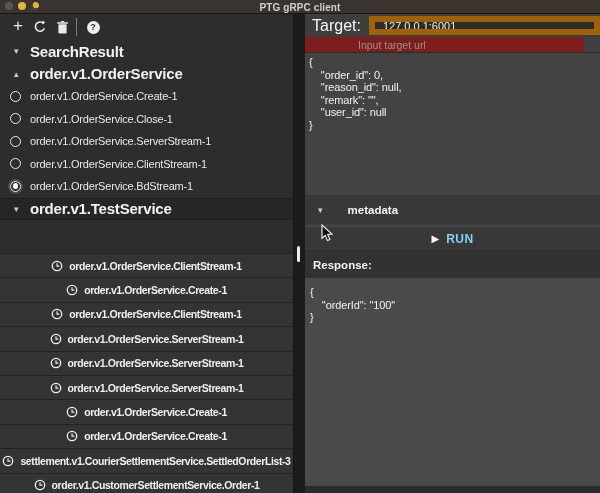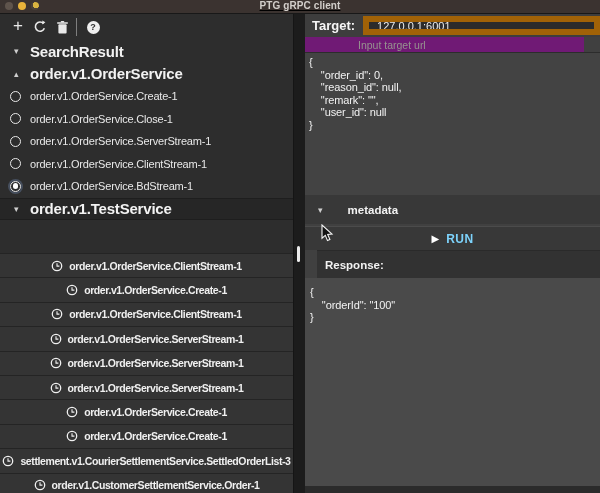--- a/index.html
+++ b/index.html
@@ -3,21 +3,21 @@
 <meta charset="utf-8">
 <style>
   * { margin:0; padding:0; box-sizing:border-box; }
   html,body { width:600px; height:493px; background:#1a1a1a; }
   body { font-family:"Liberation Sans","DejaVu Sans",sans-serif; -webkit-font-smoothing:antialiased; }
   .window { position:relative; width:600px; height:493px; overflow:hidden; background:#2d2d2d; }
 
   
   .titlebar { position:absolute; top:0; left:0; width:600px; height:14px;
     background:#3b3330; border-bottom:1px solid #181818;
-    display:flex; align-items:flex-start; justify-content:center;text-decoration:underline; }
+    display:flex; align-items:flex-end; justify-content:center; }
   .title-text { font-size:10px; color:#d3cfcb; font-weight:600; letter-spacing:.1px; }
   .lights { position:absolute; left:5px; top:2px; display:flex; gap:5px; align-items:center; }
   .light { width:8px; height:8px; border-radius:50%; }
   .light.l1 { background:#5f544c; }
   .light.l2 { background:#e8b33a; }
   .light.l3 { background:radial-gradient(circle at 65% 35%, #d8b440 0 45%, #4a4136 46%); }
 
   
   .left { position:absolute; left:0; top:14px; width:293px; bottom:0; background:#2d2d2d; }
   .toolbar { height:26px; display:flex; align-items:center; padding-left:7px; }
@@ -52,40 +52,40 @@
   
   .gutter { position:absolute; left:293px; top:14px; width:12px; bottom:0; background:#1c1c1c;
     border-left:1px solid #151515; }
   .gutter-handle { position:absolute; left:3px; top:232px; width:3px; height:16px;
     background:#ececec; border-radius:1.5px; }
 
   
   .right { position:absolute; left:305px; top:14px; right:0; bottom:0; background:#404040; }
   .target-row { position:absolute; top:0; left:0; right:0; height:23px; background:#3d3d3d;
     display:flex; align-items:center; padding-left:7px; }
-  .target-label { color:#f5f5f5; font-size:13px; font-weight:700; }
+  .target-label { color:#f5f5f5; font-size:16px; font-weight:400; }
   .target-input { margin-left:8px; width:243px; height:19px; background:#2b2b2b;
     border:6px solid #a16207; color:#ececec; font-size:11px; padding:0 8px;
     font-family:"Liberation Sans","DejaVu Sans",sans-serif; outline:none; }
-  .target-hint { position:absolute; top:23px; left:0; right:16px; height:15px; background:#701a75;
+  .target-hint { position:absolute; top:23px; left:0; right:16px; height:15px; background:#7f1d1d;
     display:flex; align-items:center; padding-left:53px; color:#979390; font-size:10.5px; }
   .request-body { position:absolute; top:38px; left:0; right:0; height:143px; background:#434343;
     border-top:1px solid #2c2c2c; padding:3px 4px; }
   .json { color:#f2f2f2; font-size:11px; line-height:12.6px;
     font-family:"Liberation Sans","DejaVu Sans",sans-serif; white-space:pre; letter-spacing:-.1px; }
   .metadata-row { position:absolute; top:181px; left:0; right:0; height:29px; background:#383838;
     display:flex; align-items:center; padding-left:13px; gap:9px; }
   .metadata-row .tri { color:#cfcfcf; font-size:9px; }
   .metadata-label { color:#f2f2f2; font-size:11.5px; font-weight:700;padding-left:16px; }
   .run-row { position:absolute; top:212px; left:0; right:0; height:24px; background:#383838;
     border-top:1px solid #4b4b4b; display:flex; align-items:center; justify-content:center; gap:7px;
     cursor:pointer; }
   .run-icon { color:#fff; font-size:10px; }
   .run-label { color:#7dd3fc; font-size:12px; font-weight:700; letter-spacing:.4px; }
-  .response-label-row { position:absolute; top:236px; left:12px; right:0; height:28px; background:#323232;
+  .response-label-row { position:absolute; top:236px; left:0; right:0; height:28px; background:#323232;
     border-top:1px solid #2a2a2a; display:flex; align-items:center; padding-left:8px; }
   .response-label { color:#f2f2f2; font-size:11.5px; font-weight:700; }
   .response-body { position:absolute; top:264px; left:0; right:0; height:208px; background:#4a4a4a;
     padding:8px 5px; }
   .bottom-strip { position:absolute; top:472px; left:0; right:0; bottom:0; background:#2b2b2b; }
 
   
   .cursor { position:absolute; left:321px; top:224px; z-index:50; pointer-events:none; }
 </style>
 </head>

